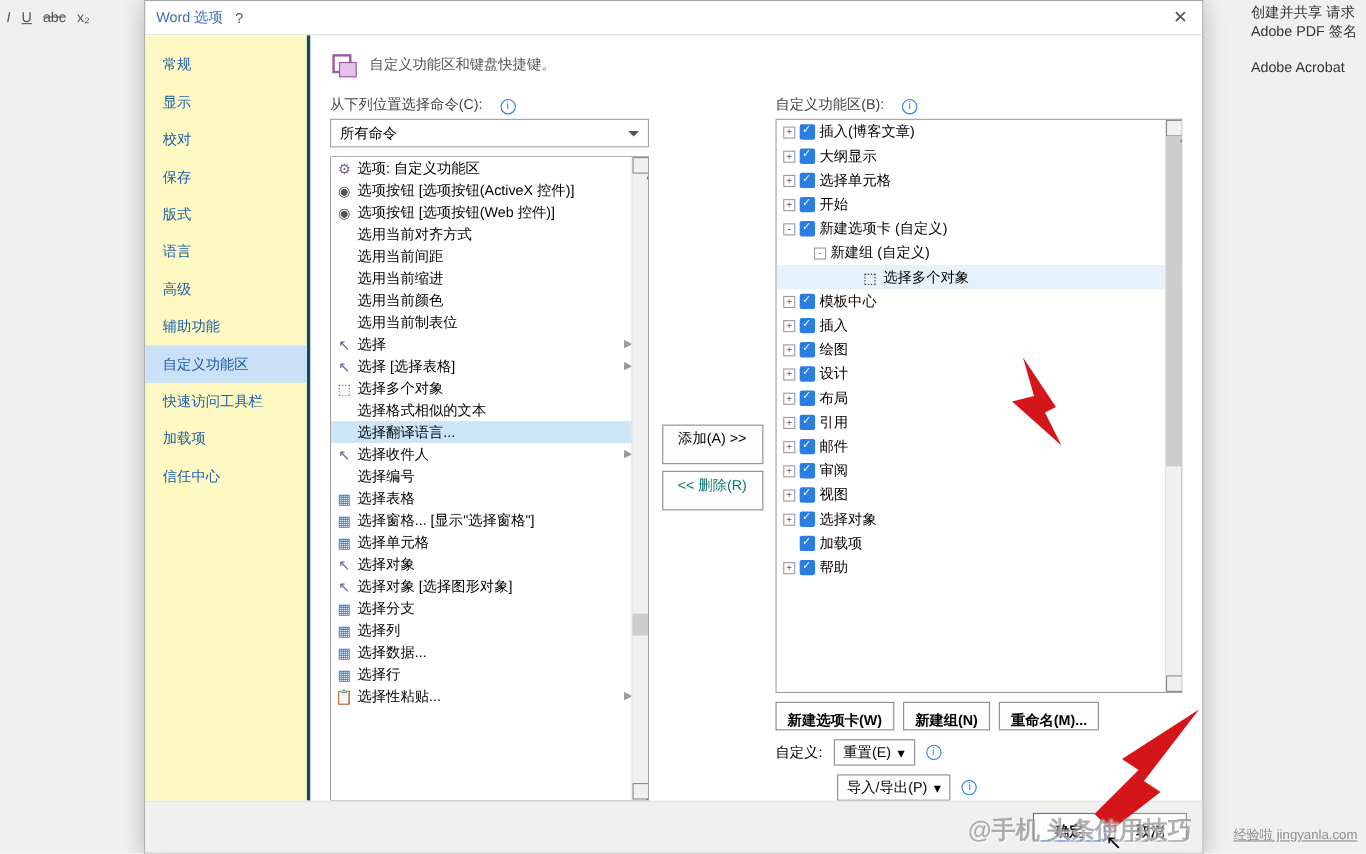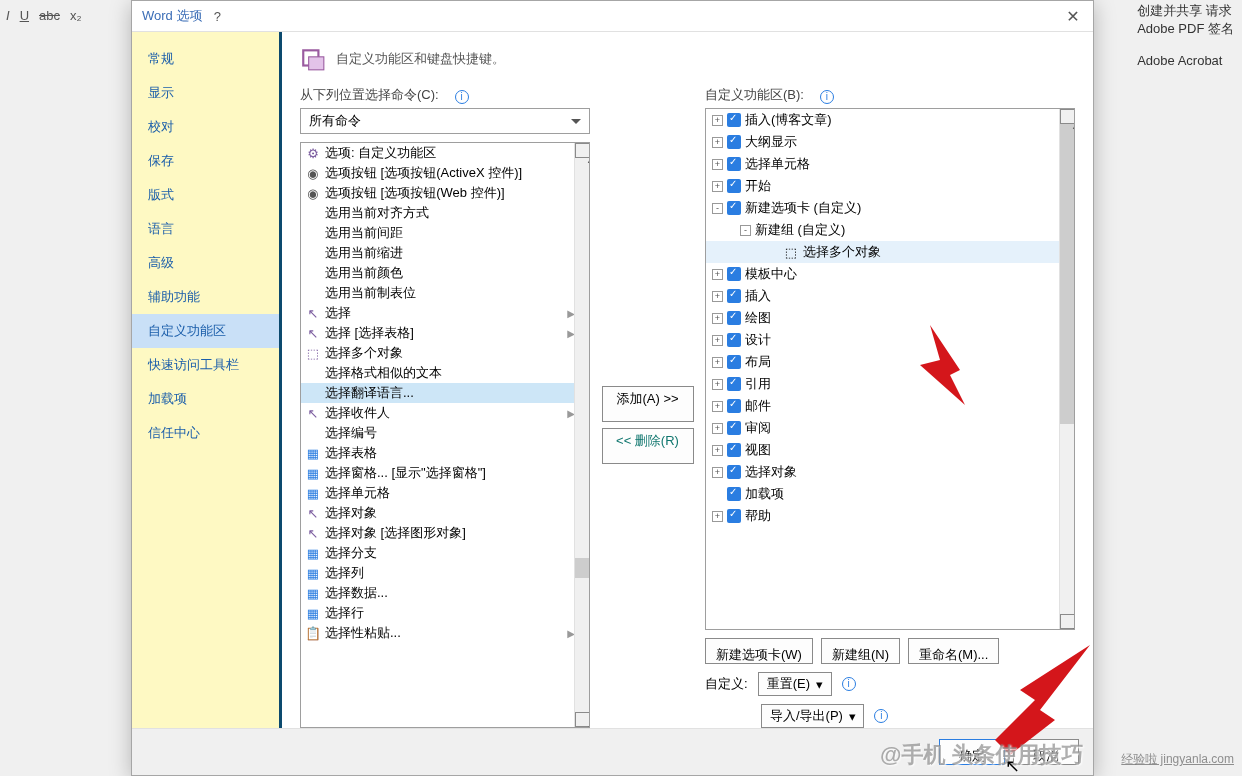--- a/index.html
+++ b/index.html
@@ -57,21 +57,21 @@
 
 
 .tree { border: 1px solid #9e9e9e; flex: 1; background: #fff; overflow: hidden; position: relative; }
 .tree-item { display: flex; align-items: center; height: 22px; gap: 4px; }
 .tree-item.selected { background: #e5f1fb; }
 .expander { width: 11px; height: 11px; border: 1px solid #999; font-size: 9px; line-height: 9px; text-align: center; color: #555; background: #fff; flex-shrink: 0;}
 .check { width: 14px; height: 14px; background: #2a7de1; border-radius: 2px; flex-shrink: 0; position: relative; }
 .check::after { content: "✓"; color: #fff; font-size: 10px; position: absolute; top: -1px; left: 2px; }
 
 .tree-btns { display: flex; gap: 8px; margin-top: 8px; }
-.btn { height: 26px; border: 1px solid #8a8a8a; background: #fdfdfd; padding: 4px 10px; line-height: 24px; cursor: pointer; text-align: center; }
+.btn { height: 26px; border: 1px solid #8a8a8a; background: #fdfdfd; padding: 4px 10px; line-height: 24px; cursor: pointer; text-align: center; font-weight: bold; }
 
 .row-line { display: flex; align-items: center; gap: 10px; margin-top: 8px; }
 .small-dd { border: 1px solid #8a8a8a; height: 24px; display: flex; align-items: center; padding: 0 8px; background: #fdfdfd; gap: 6px; cursor: pointer; }
 
 .footer { display: flex; justify-content: flex-end; gap: 8px; padding: 10px 14px; background: #f0f0f0; border-top: 1px solid #e1e1e1; }
 .footer .btn { width: 66px; }
 .footer .btn.primary { border: 1px solid #2a7de1; margin-left: 33px; }
 .arrow-svg { position: absolute; }
 
 

